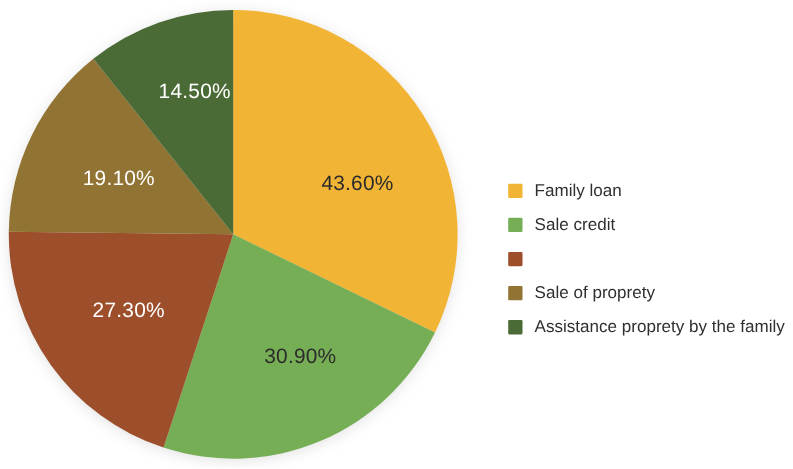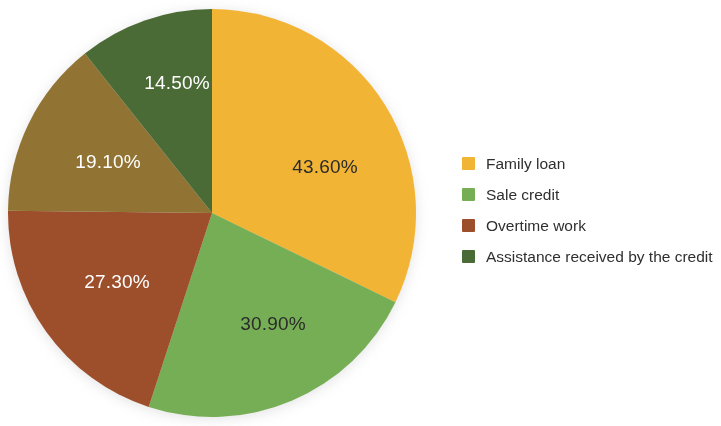--- a/index.html
+++ b/index.html
@@ -50,21 +50,21 @@
   .slice-label {
     font-size: 19px;
     font-family: "Liberation Sans", sans-serif;
     letter-spacing: 0.2px;
   }
 
   
   #legend {
     position: absolute;
     left: 462px;
-    top: 148px;
+    top: 158px;
     width: 258px;
   }
   .legend-row {
     display: flex;
     align-items: center;
     height: 31px;
   }
   .legend-swatch {
     width: 13px;
     height: 13px;
@@ -108,21 +108,24 @@
     <div class="legend-row">
       <span class="legend-swatch" style="background: rgb(242, 180, 53);"></span>
       <span class="legend-label">Family loan</span>
     </div>
     <div class="legend-row">
       <span class="legend-swatch" style="background: rgb(118, 174, 85);"></span>
       <span class="legend-label">Sale credit</span>
     </div>
     <div class="legend-row">
       <span class="legend-swatch" style="background: rgb(157, 79, 44);"></span>
-      <span class="legend-label">Overtime work</span>
+    </div>
+    <div class="legend-row">
+      <span class="legend-swatch" style="background: rgb(145, 116, 51);"></span>
+      <span class="legend-label">Sale of proprety</span>
     </div>
     <div class="legend-row">
       <span class="legend-swatch" style="background: rgb(75, 107, 54);"></span>
-      <span class="legend-label">Assistance received by the credit</span>
+      <span class="legend-label">Assistance proprety by the family</span>
     </div>
   </div>
 
 </div>
 
 </body></html>

